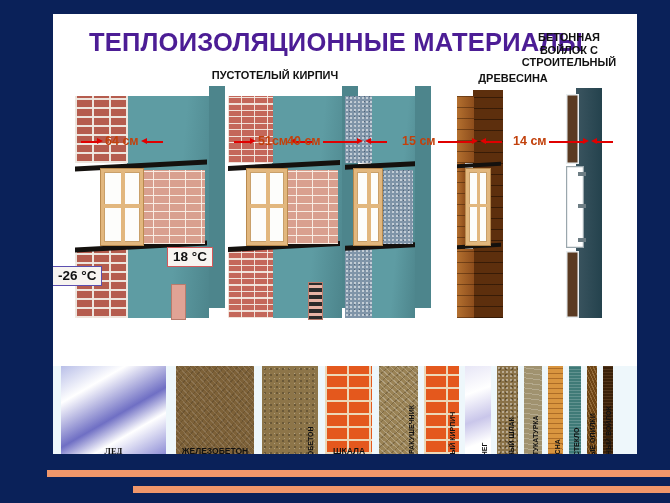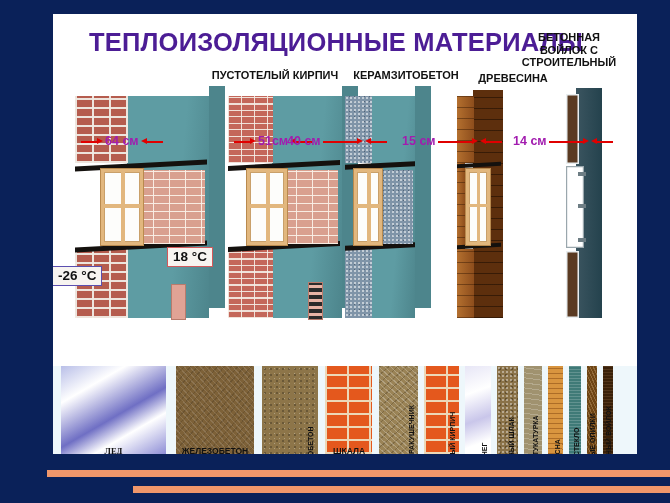--- a/index.html
+++ b/index.html
@@ -72,21 +72,21 @@
   .innerbrick{
     position:absolute;
     background-color:#d9a08f;
     background-image:
       repeating-linear-gradient(0deg, rgba(250,240,230,.95) 0 1.3px, rgba(0,0,0,0) 1.3px 8px),
       repeating-linear-gradient(90deg, rgba(250,240,230,.95) 0 1.3px, rgba(0,0,0,0) 1.3px 16px);
   }
 
   
   .dim{position:absolute;display:flex;align-items:center;gap:2px;white-space:nowrap;}
-  .dim .txt{font-size:12.5px;font-weight:700;color:#a21caf;}
+  .dim .txt{font-size:12.5px;font-weight:700;color:#c2410c;}
   .arrow{position:relative;height:7px;}
   .arrow .shaft{position:absolute;top:3px;height:2.2px;background:#e00000;}
   .arrow .head{position:absolute;top:0;width:0;height:0;border-top:3.5px solid transparent;border-bottom:3.5px solid transparent;}
   .arrow.right .head{right:0;border-left:6px solid #e00000;}
   .arrow.left  .head{left:0;border-right:6px solid #e00000;}
   .arrow.right .shaft{left:0;right:4px;}
   .arrow.left  .shaft{right:0;left:4px;}
 
   
   .temp{
@@ -145,21 +145,20 @@
 </head>
 <body>
 
 <div id="slide">
 
   <div id="card">
 
     <div class="main-title">ТЕПЛОИЗОЛЯЦИОННЫЕ МАТЕРИАЛЫ</div>
 
     <div class="col-title" style="left:142px;top:55px;width:160px;">ПУСТОТЕЛЫЙ КИРПИЧ</div>
-    <div class="col-title" style="left:278px;top:55px;width:150px;">КЕРАМЗИТОБЕТОН</div>
     <div class="col-title" style="left:400px;top:58px;width:120px;">ДРЕВЕСИНА</div>
     <div class="col-title" style="left:464px;top:17px;width:104px;">
       <div>БЕТОННАЯ</div>
       <div>ВОЙЛОК С</div>
       <div>СТРОИТЕЛЬНЫЙ</div>
     </div>
 
     <div class="wall" style="left:22px;top:72px;width:150px;height:232px;">
 
       <div class="face teal" style="left:52px;top:10px;width:82px;height:222px;"></div>

